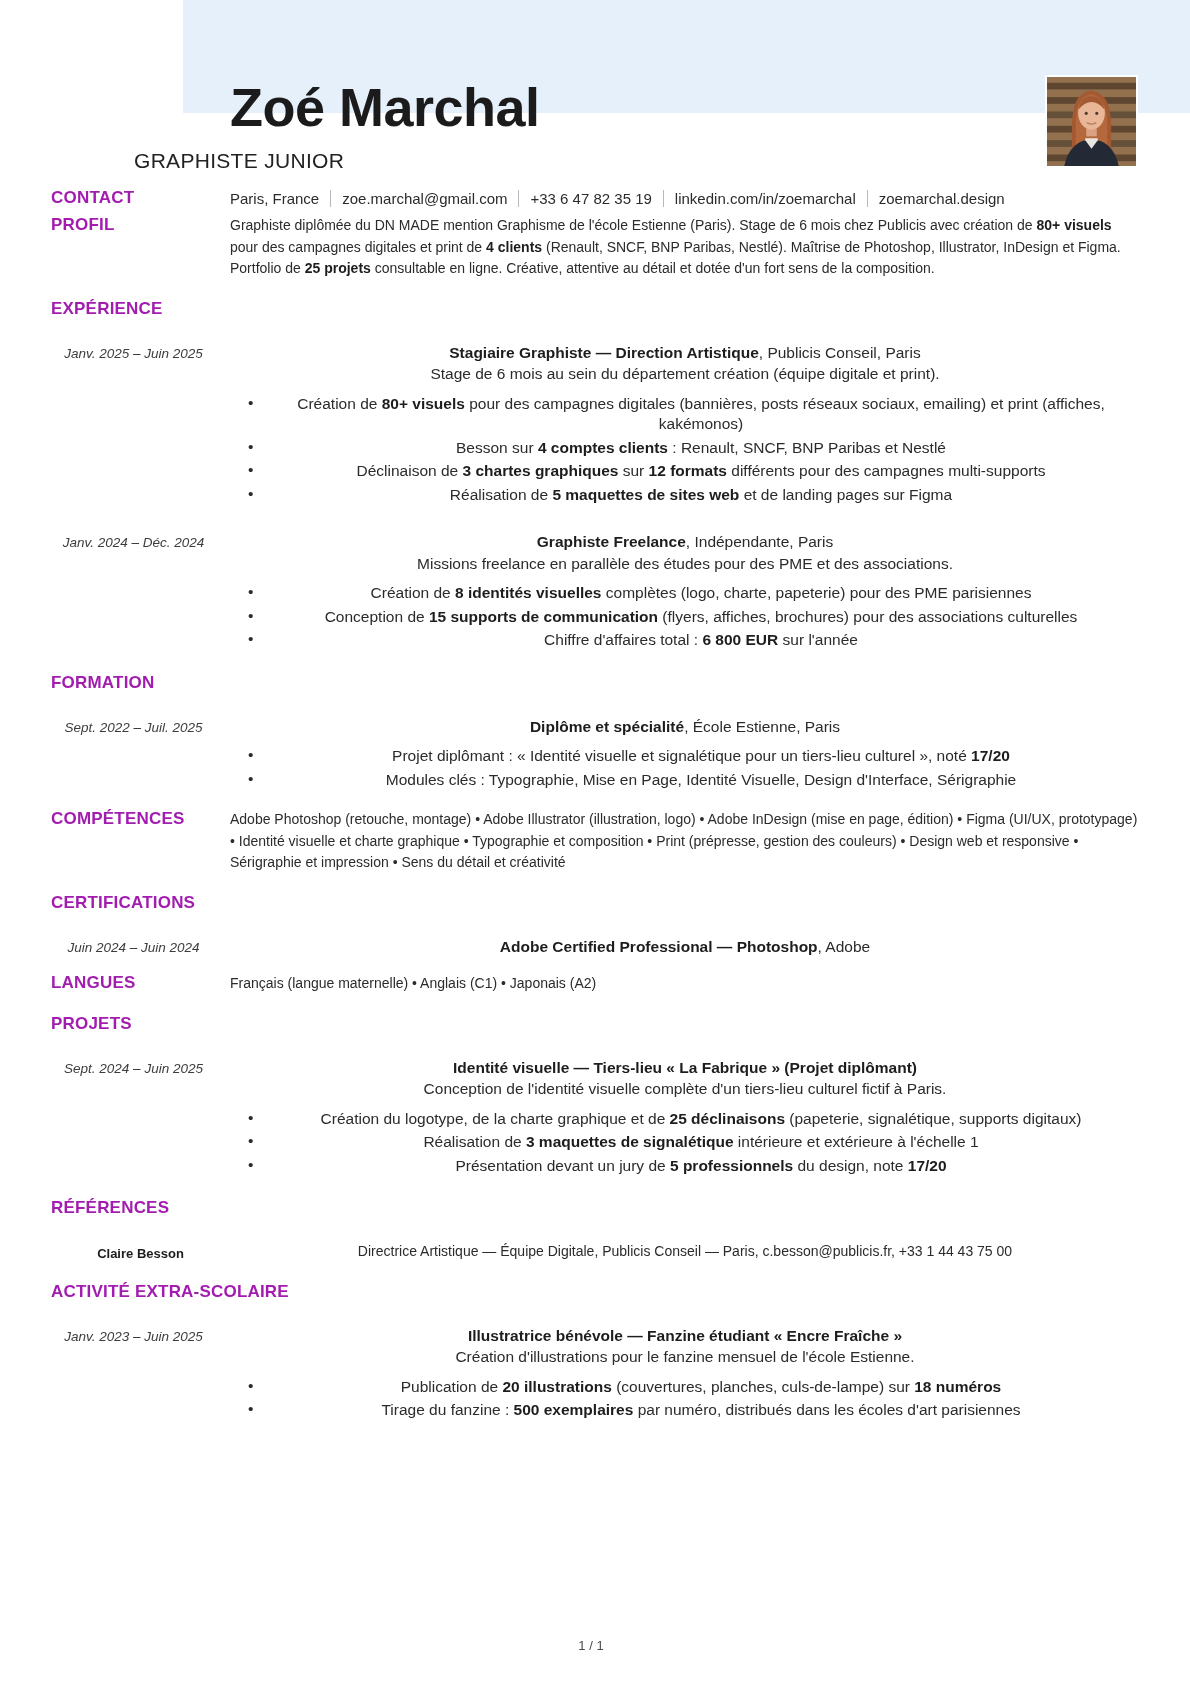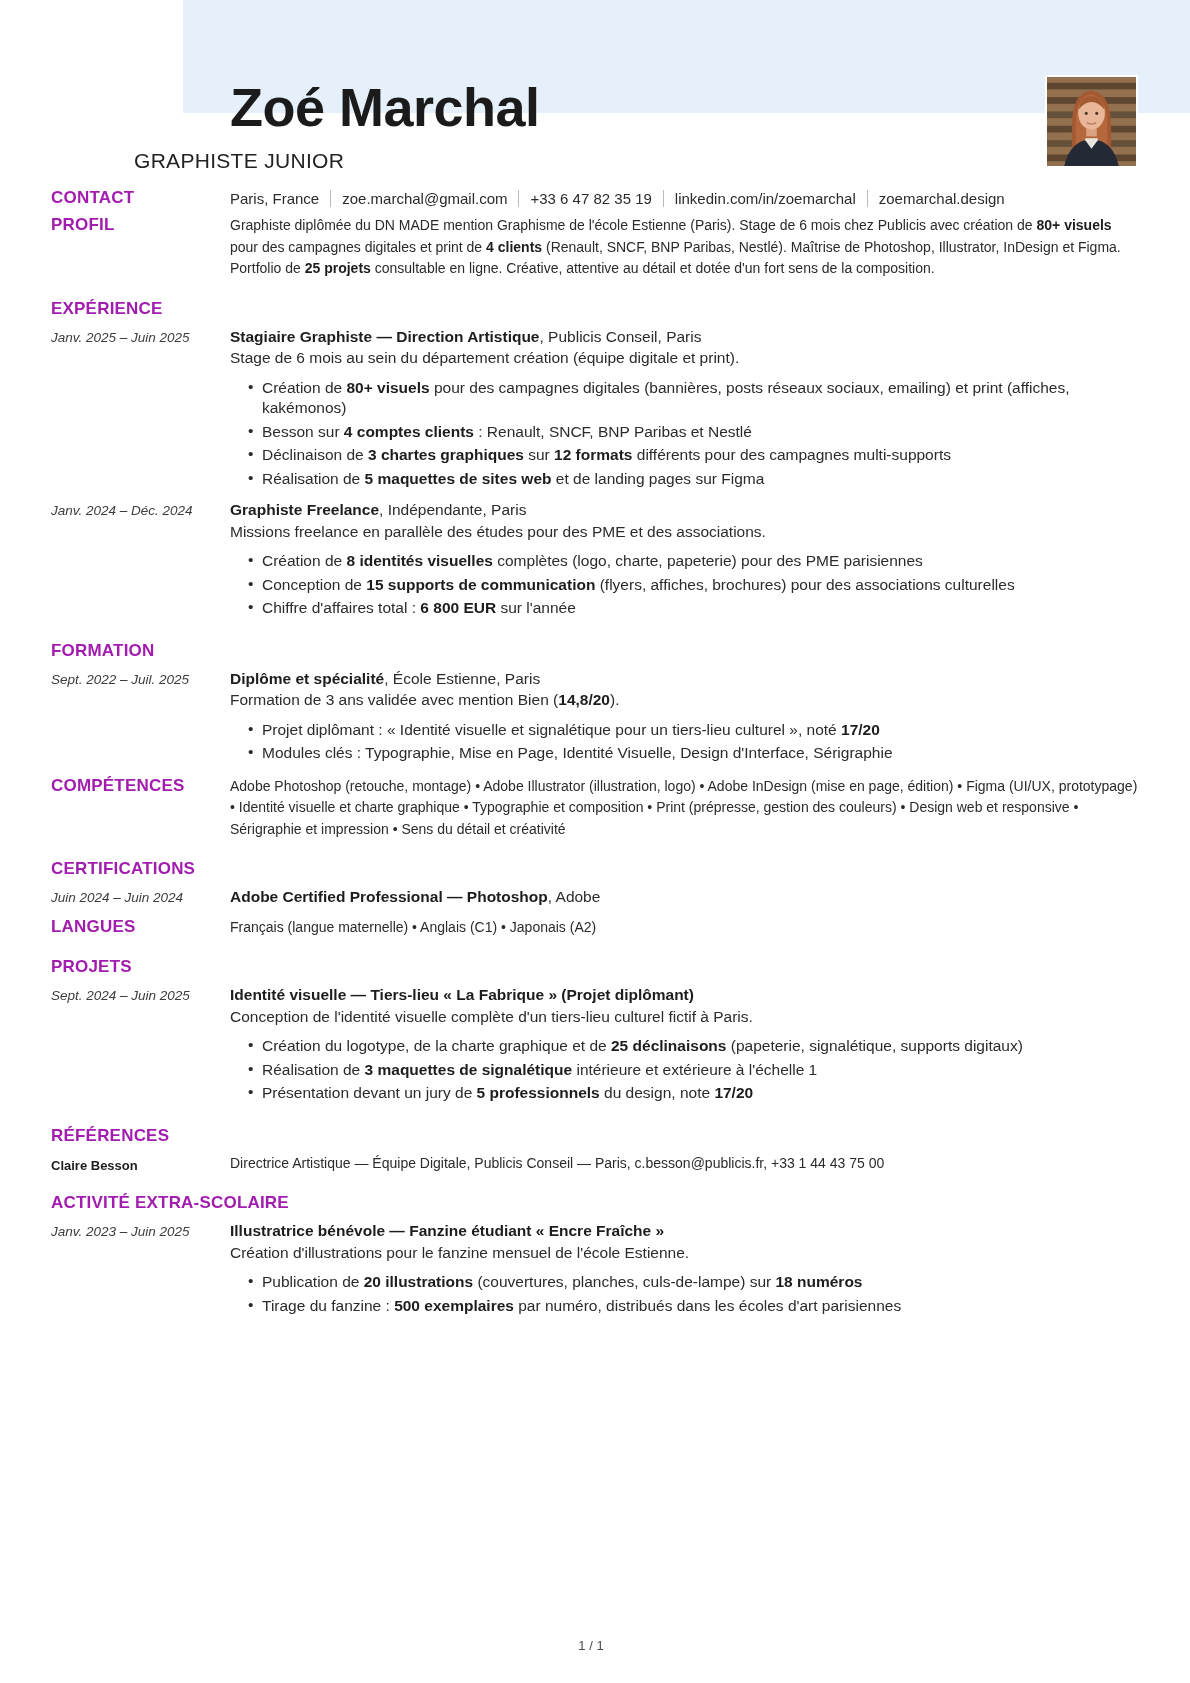--- a/index.html
+++ b/index.html
@@ -36,23 +36,23 @@
   .section-label {
     font-size:17px; line-height:20px; font-weight:700; color:#a21caf; letter-spacing:0.2px;
   }
   .heading-row { margin-top:19px; }
 
   .body-text { font-size:14px; line-height:21.5px; color:#2b2b2b; }
   .contact-row { margin-top:15px; }
   .contact-line { display:flex; align-items:center; flex-wrap:wrap; font-size:15px; line-height:21px; }
   .contact-divider { width:1px; height:17px; background:#b5bac1; margin:0 11px; }
   .profil-row { margin-top:6px; }
-  .inline-row { margin-top:9px; }
-
-  .entry { margin-top:7px; }
+  .inline-row { margin-top:16px; }
+
+  .entry { margin-top:23px;text-align:center; }
   .date {
     font-size:13.5px; font-style:italic; color:#3d3d3d;
     padding-top:3px; padding-right:14px; line-height:18px;
   }
   .person-label { font-size:13px; font-weight:700; color:#1d1d1d; padding-top:4px; line-height:17px; }
   .entry-title { font-size:15.5px; line-height:21.5px; }
   strong { font-weight:700; color:#1d1d1d; }
   .entry-sub { font-size:15.5px; line-height:21.5px; }
   .bullets { list-style:none; margin:9px 0 0 0; padding:0 0 0 32px; }
   .bullets li { position:relative; font-size:15.5px; line-height:20.5px; margin-bottom:3px; }
@@ -153,21 +153,20 @@
   </section>
 
   <section>
     <div class="heading-row">
       <h2 class="section-label">FORMATION</h2>
     </div>
     <div class="row entry">
       <div class="date">Sept. 2022 – Juil. 2025</div>
       <div class="entry-body">
         <div class="entry-title"><strong>Diplôme et spécialité</strong><span>, École Estienne, Paris</span></div>
-        <div class="entry-sub"><span>Formation de 3 ans validée avec mention Bien (</span><strong>14,8/20</strong><span>).</span></div>
         <ul class="bullets">
           <li><span>Projet diplômant : « Identité visuelle et signalétique pour un tiers-lieu culturel », noté </span><strong>17/20</strong></li>
           <li><span>Modules clés : Typographie, Mise en Page, Identité Visuelle, Design d'Interface, Sérigraphie</span></li>
         </ul>
       </div>
     </div>
   </section>
 
   <section>
     <div class="row inline-row">

